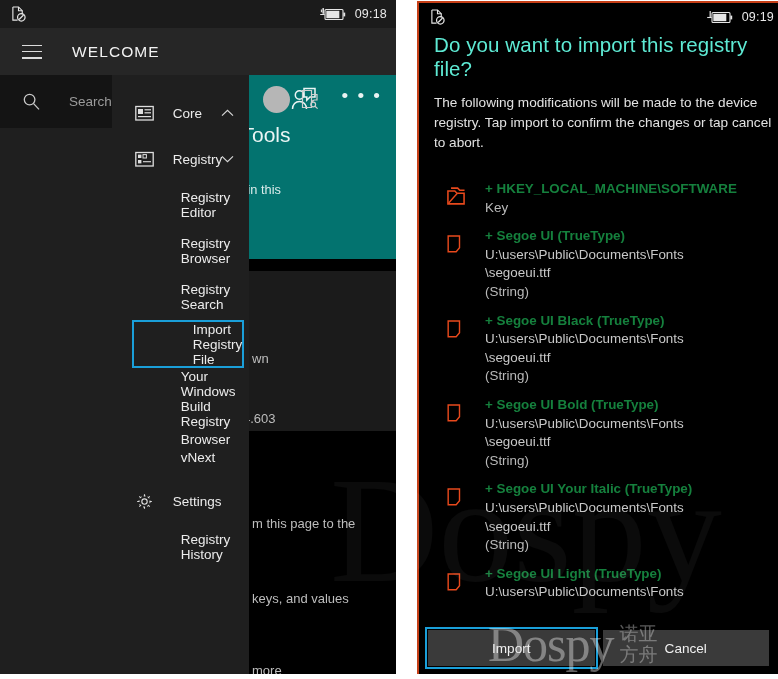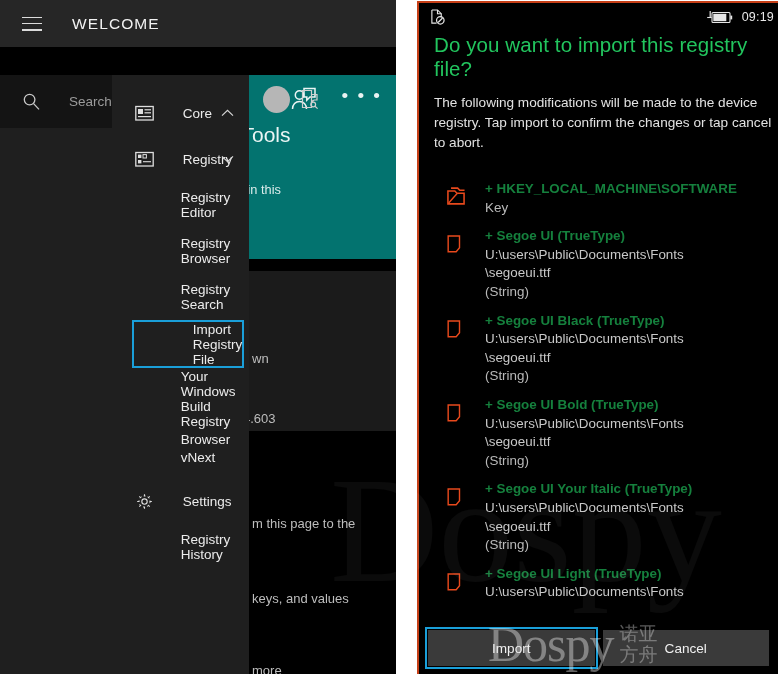--- a/index.html
+++ b/index.html
@@ -132,21 +132,21 @@
   }
   .icon-search { width: 17px; height: 17px; display:block; }
   .nav-search-text { color: #9b9b9b; font-size: 13.5px; }
 
   .nav-list { flex: 1; padding-top: 15px; }
   .nav-item {
     height: 46px;
     display: flex;
     align-items: center;
     padding-left: 23px;
-    gap: 29px;
+    gap: 19px;
     position: relative;
   }
   .nav-item .nav-label {
     color: #ececec;
     font-size: 13.5px;
   }
   .nav-item.sub { padding-left: 69px; gap: 0; height: 46px; }
   .nav-item.sub.two-line { height: 52px; align-items: center; }
   .nav-item.sub.two-line .nav-label { line-height: 18px; }
   .nav-item.selected {
@@ -181,21 +181,21 @@
     position: absolute;
     left: 417px; top: 1px;
     width: 361px; height: 677px;
     background: #000000;
     border-top: 2px solid #c63f17;
     border-left: 2px solid #c63f17;
     overflow: hidden;
   }
   .right-screen .statusbar { background: #000000; padding-right: 4px;}
   .dlg-title {
-    color: #22c55e;
+    color: #5eead4;
     font-size: 20.5px;
     font-weight: 400;
     padding: 2px 10px 0 15px;
     letter-spacing: .1px;
   }
   .dlg-desc {
     color: #e2e2e2;
     font-size: 13.6px;
     line-height: 20px;
     padding: 12px 6px 0 15px;
@@ -295,20 +295,45 @@
     z-index: 50;
   }
 </style>
 </head>
 <body>
 
 <div class="screen-wrap">
 
   <div class="left-screen">
 
+    <div class="statusbar">
+      <div class="sb-left">
+        <span>
+          <svg class="icon-doc-block" viewBox="0 0 16 17">
+            <path d="M2 1h6l4 4v4" fill="none" stroke="#e6e6e6" stroke-width="1.2"></path>
+            <path d="M2 1v14h5" fill="none" stroke="#e6e6e6" stroke-width="1.2"></path>
+            <path d="M8 1v4h4" fill="none" stroke="#e6e6e6" stroke-width="1.2"></path>
+            <circle cx="11" cy="12" r="4" fill="none" stroke="#e6e6e6" stroke-width="1.3"></circle>
+            <line x1="8.6" y1="14.4" x2="13.4" y2="9.6" stroke="#e6e6e6" stroke-width="1.3"></line>
+          </svg>
+        </span>
+      </div>
+      <div class="sb-right">
+        <span>
+          <svg class="icon-battery" viewBox="0 0 26 13">
+            <rect x="5" y="1.5" width="18" height="10" rx="1" fill="none" stroke="#e6e6e6" stroke-width="1.1"></rect>
+            <rect x="6.3" y="2.8" width="13" height="7.4" fill="#e6e6e6"></rect>
+            <rect x="23.4" y="4.6" width="1.8" height="3.8" fill="#e6e6e6"></rect>
+            <path d="M3.2 0.5 L3.2 5 M1.4 1.6 L1.4 4.2 M0.2 6.5 L4.6 6.5" stroke="#e6e6e6" stroke-width="1.1" fill="none"></path>
+            <path d="M2.6 0 L2.6 6 L3.8 6 L3.8 0 Z" fill="#e6e6e6"></path>
+          </svg>
+        </span>
+        <span class="sb-time">09:18</span>
+      </div>
+    </div>
 
     <div class="appbar">
       <span class="hamburger">
           <i></i>
           <i></i>
           <i></i>
         </span>
       <span class="app-title">WELCOME</span>
     </div>
 

